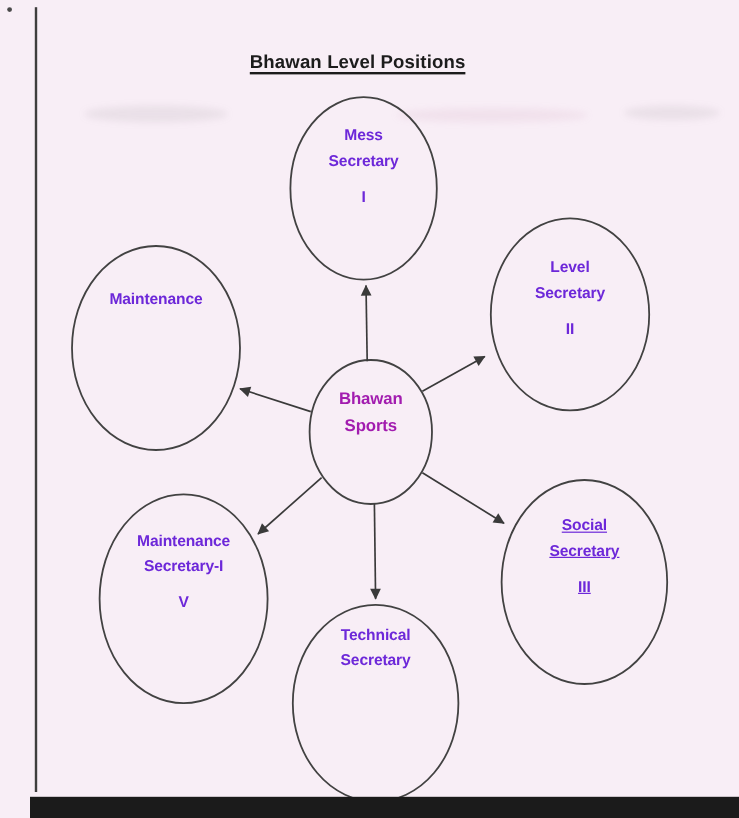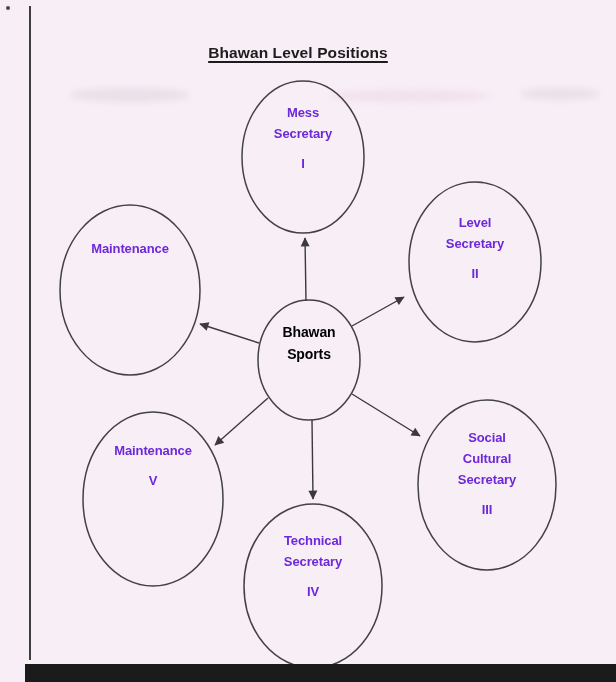--- a/index.html
+++ b/index.html
@@ -29,24 +29,24 @@
   
   .node{
     position:absolute;text-align:center;
     font-weight:bold;color:#6d28d9;
     font-size:13px;line-height:21px;letter-spacing:-0.1px;
   }
   .node .numeral{margin-top:9px;}
   #node-mess{left:242px;top:102px;width:122px;}
   #node-sports{left:409px;top:212px;width:132px;}
   #node-maint2{left:60px;top:238px;width:140px;}
-  #node-center{left:258px;top:321px;width:102px;line-height:22px;font-size:14px;color:#000000;}
-  #node-social{left:418px;top:427px;width:138px;}
+  #node-center{left:258px;top:321px;width:102px;line-height:22px;font-size:14px;color:#a21caf;}
+  #node-social{left:418px;top:427px;width:138px;text-decoration:underline;}
   #node-maint1{left:83px;top:440px;width:140px;}
-  #node-technical{left:244px;top:530px;width:138px;}
+  #node-technical{left:244px;top:518px;width:138px;}
 
   
   .scan-left-line{
     position:absolute;left:29px;top:6px;width:2px;height:654px;
     background:#2a2a2a;opacity:0.9;
   }
   .scan-bottom-band{
     position:absolute;left:25px;top:664px;width:591px;height:18px;
     background:#1b1b1b;
   }
@@ -116,33 +116,32 @@
     <div>Maintenance</div>
   </div>
 
   <div id="node-center" class="node">
     <div>Bhawan</div>
     <div>Sports</div>
   </div>
 
   <div id="node-social" class="node">
     <div>Social</div>
-    <div>Cultural</div>
     <div>Secretary</div>
     <div class="numeral">III</div>
   </div>
 
   <div id="node-maint1" class="node">
     <div>Maintenance</div>
+    <div>Secretary-I</div>
     <div class="numeral">V</div>
   </div>
 
   <div id="node-technical" class="node">
     <div>Technical</div>
     <div>Secretary</div>
-    <div class="numeral">IV</div>
   </div>
 
   <div class="scan-corner-speck"></div>
   <div class="scan-left-line"></div>
   <div class="scan-bottom-band"></div>
 
 </div>
 
 </body></html>

